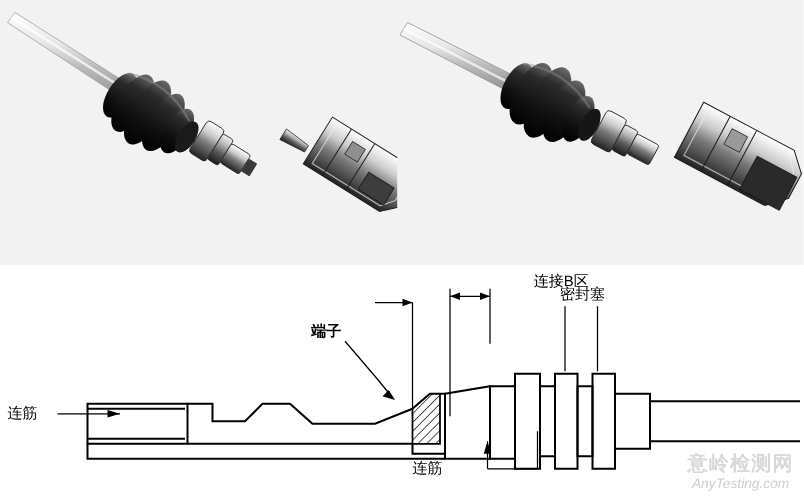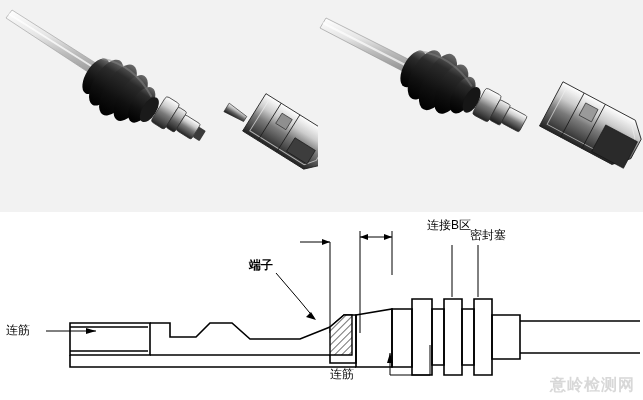--- a/index.html
+++ b/index.html
@@ -197,22 +197,23 @@
 
       <g stroke="#000" stroke-width="1.6" fill="none">
         <path d="M70,140 L70,152 L356,152"></path>
       </g>
     </svg>
 
     
     <div class="cnlabel" style="left:6px;  top:109px;">连筋</div>
     <div class="cnlabel" style="left:249px;top:44px;font-weight:bold;">端子</div>
     <div class="cnlabel" style="left:383px;top:4px;margin-left:44px;">连接B区</div>
-    <div class="cnlabel" style="left:470px;top:14px;">密封塞</div>
+    <div class="cnlabel" style="left:448px;top:14px;">密封塞</div>
     <div class="cnlabel" style="left:330px;top:153px;">连筋</div>
 
     
     <div class="wm">
       <div class="wm1">意岭检测网</div>
+      <div class="wm2">AnyTesting.com</div>
     </div>
   </div>
 
 </div>
 
 </body></html>

